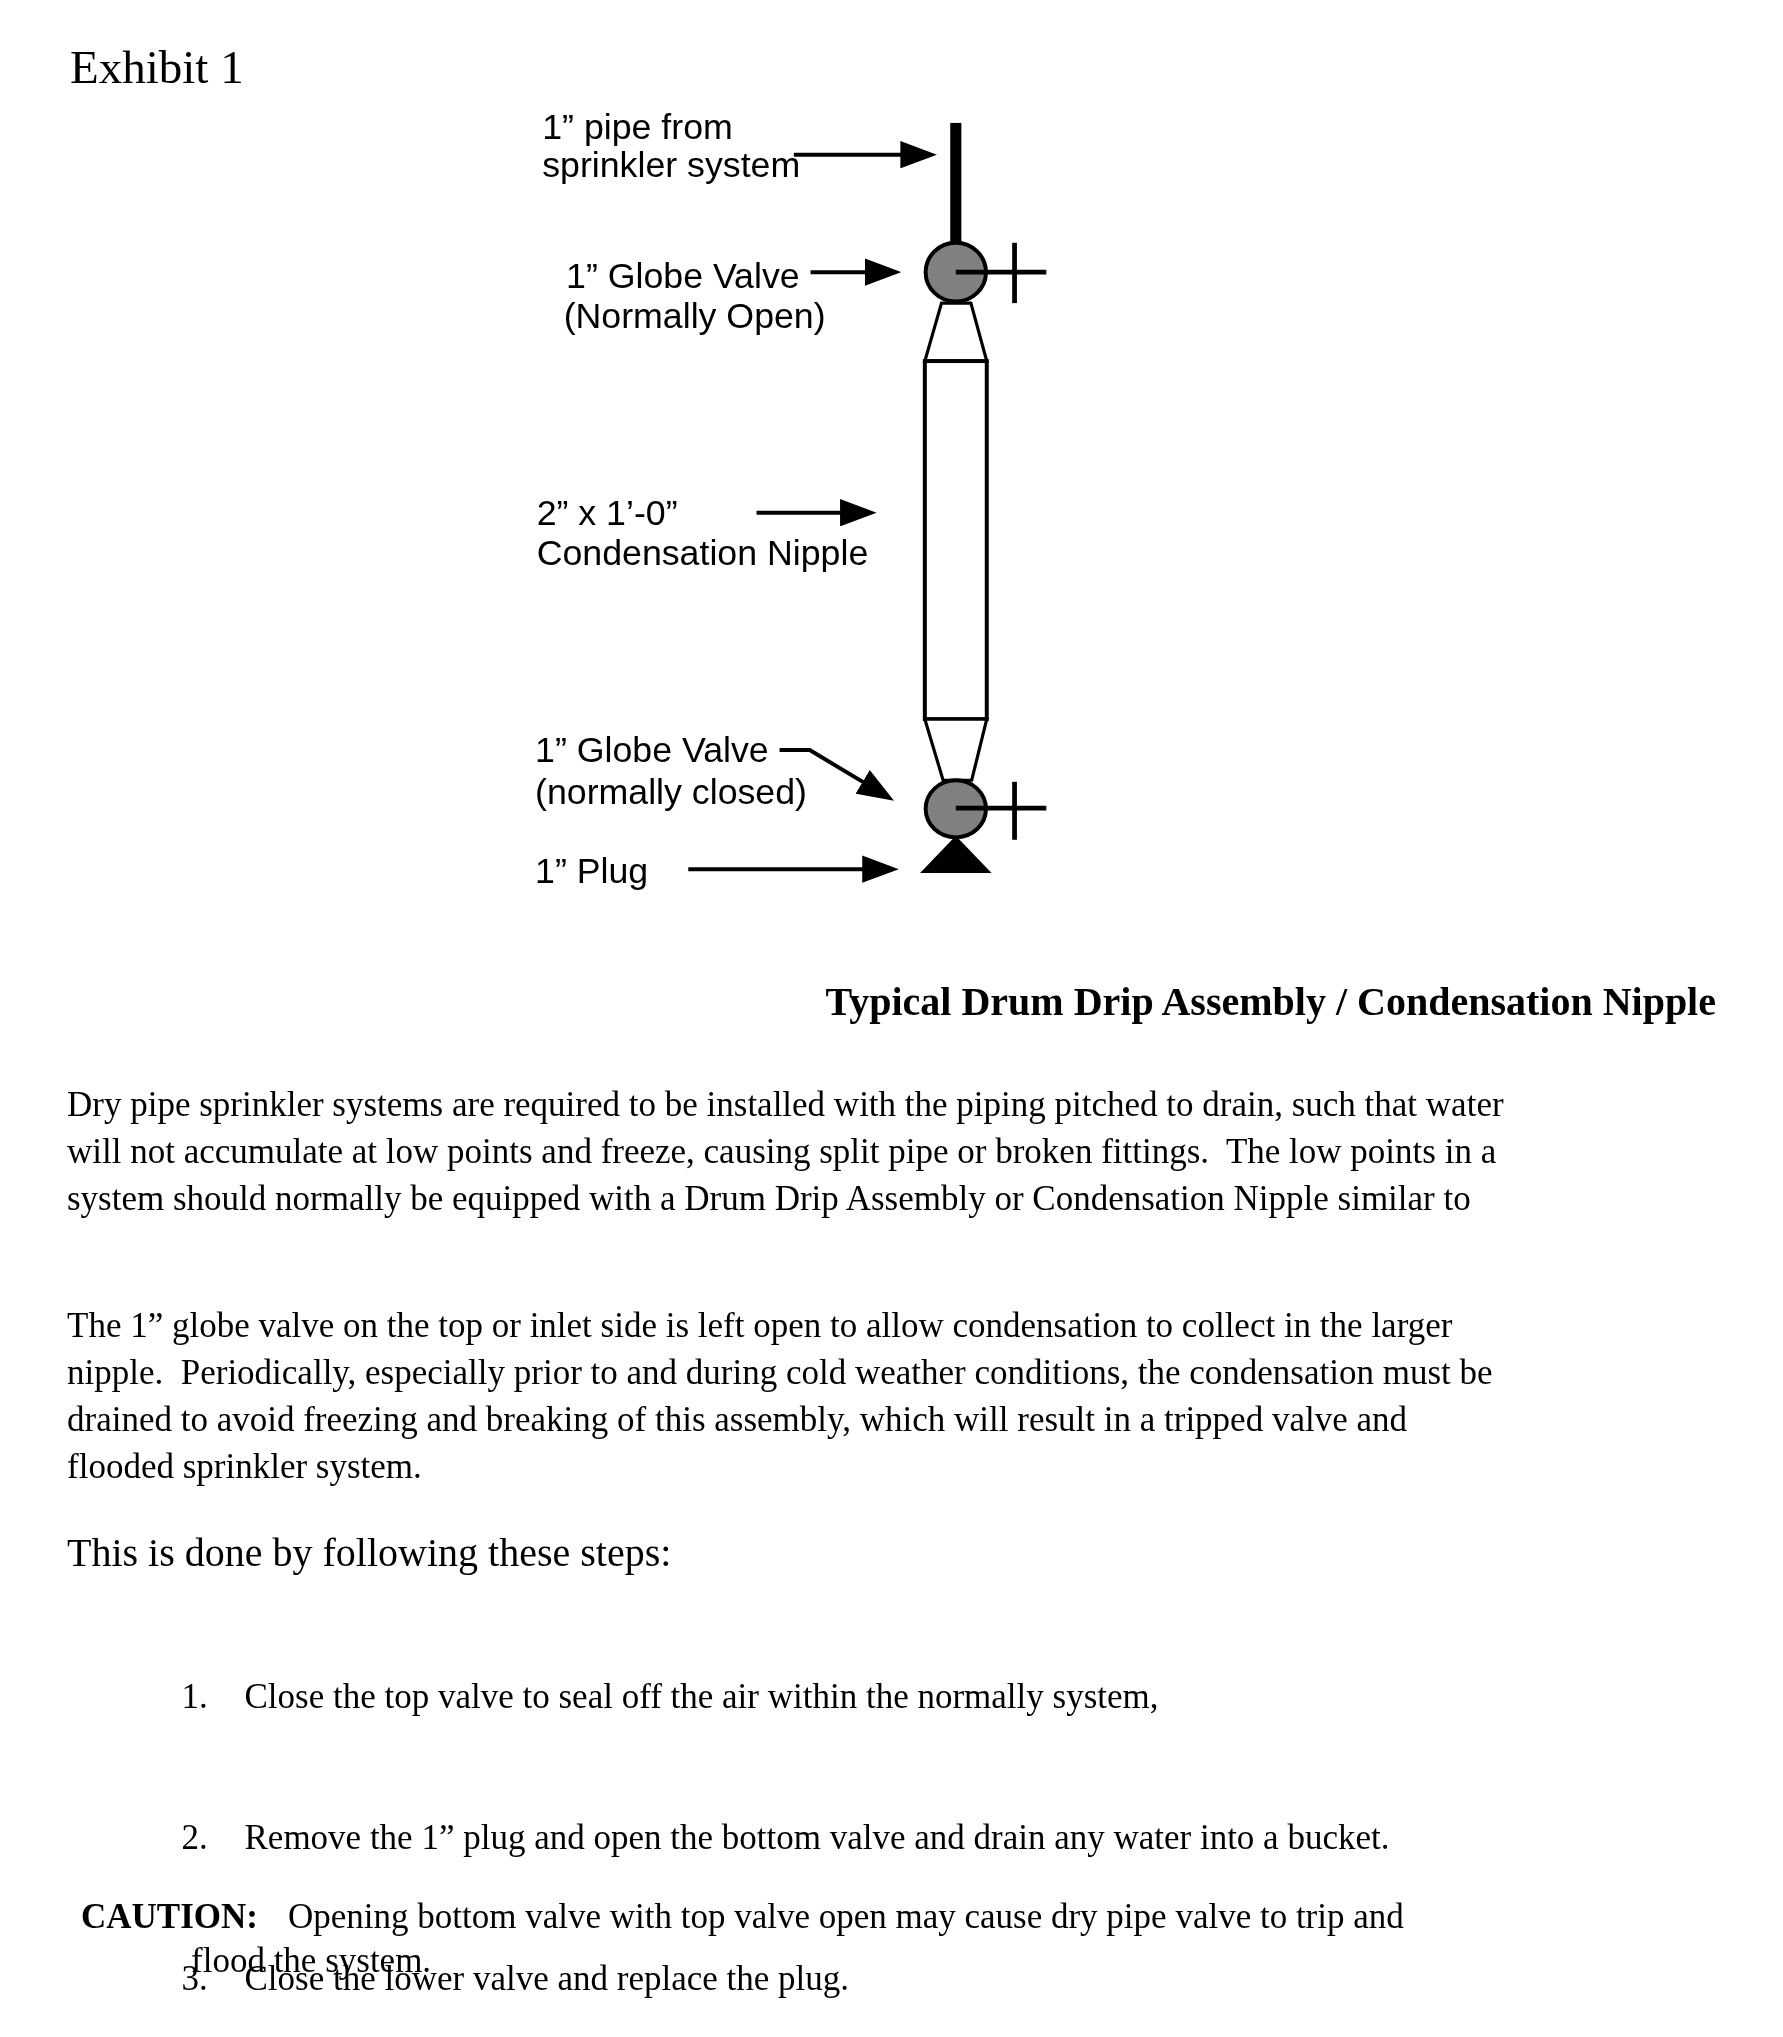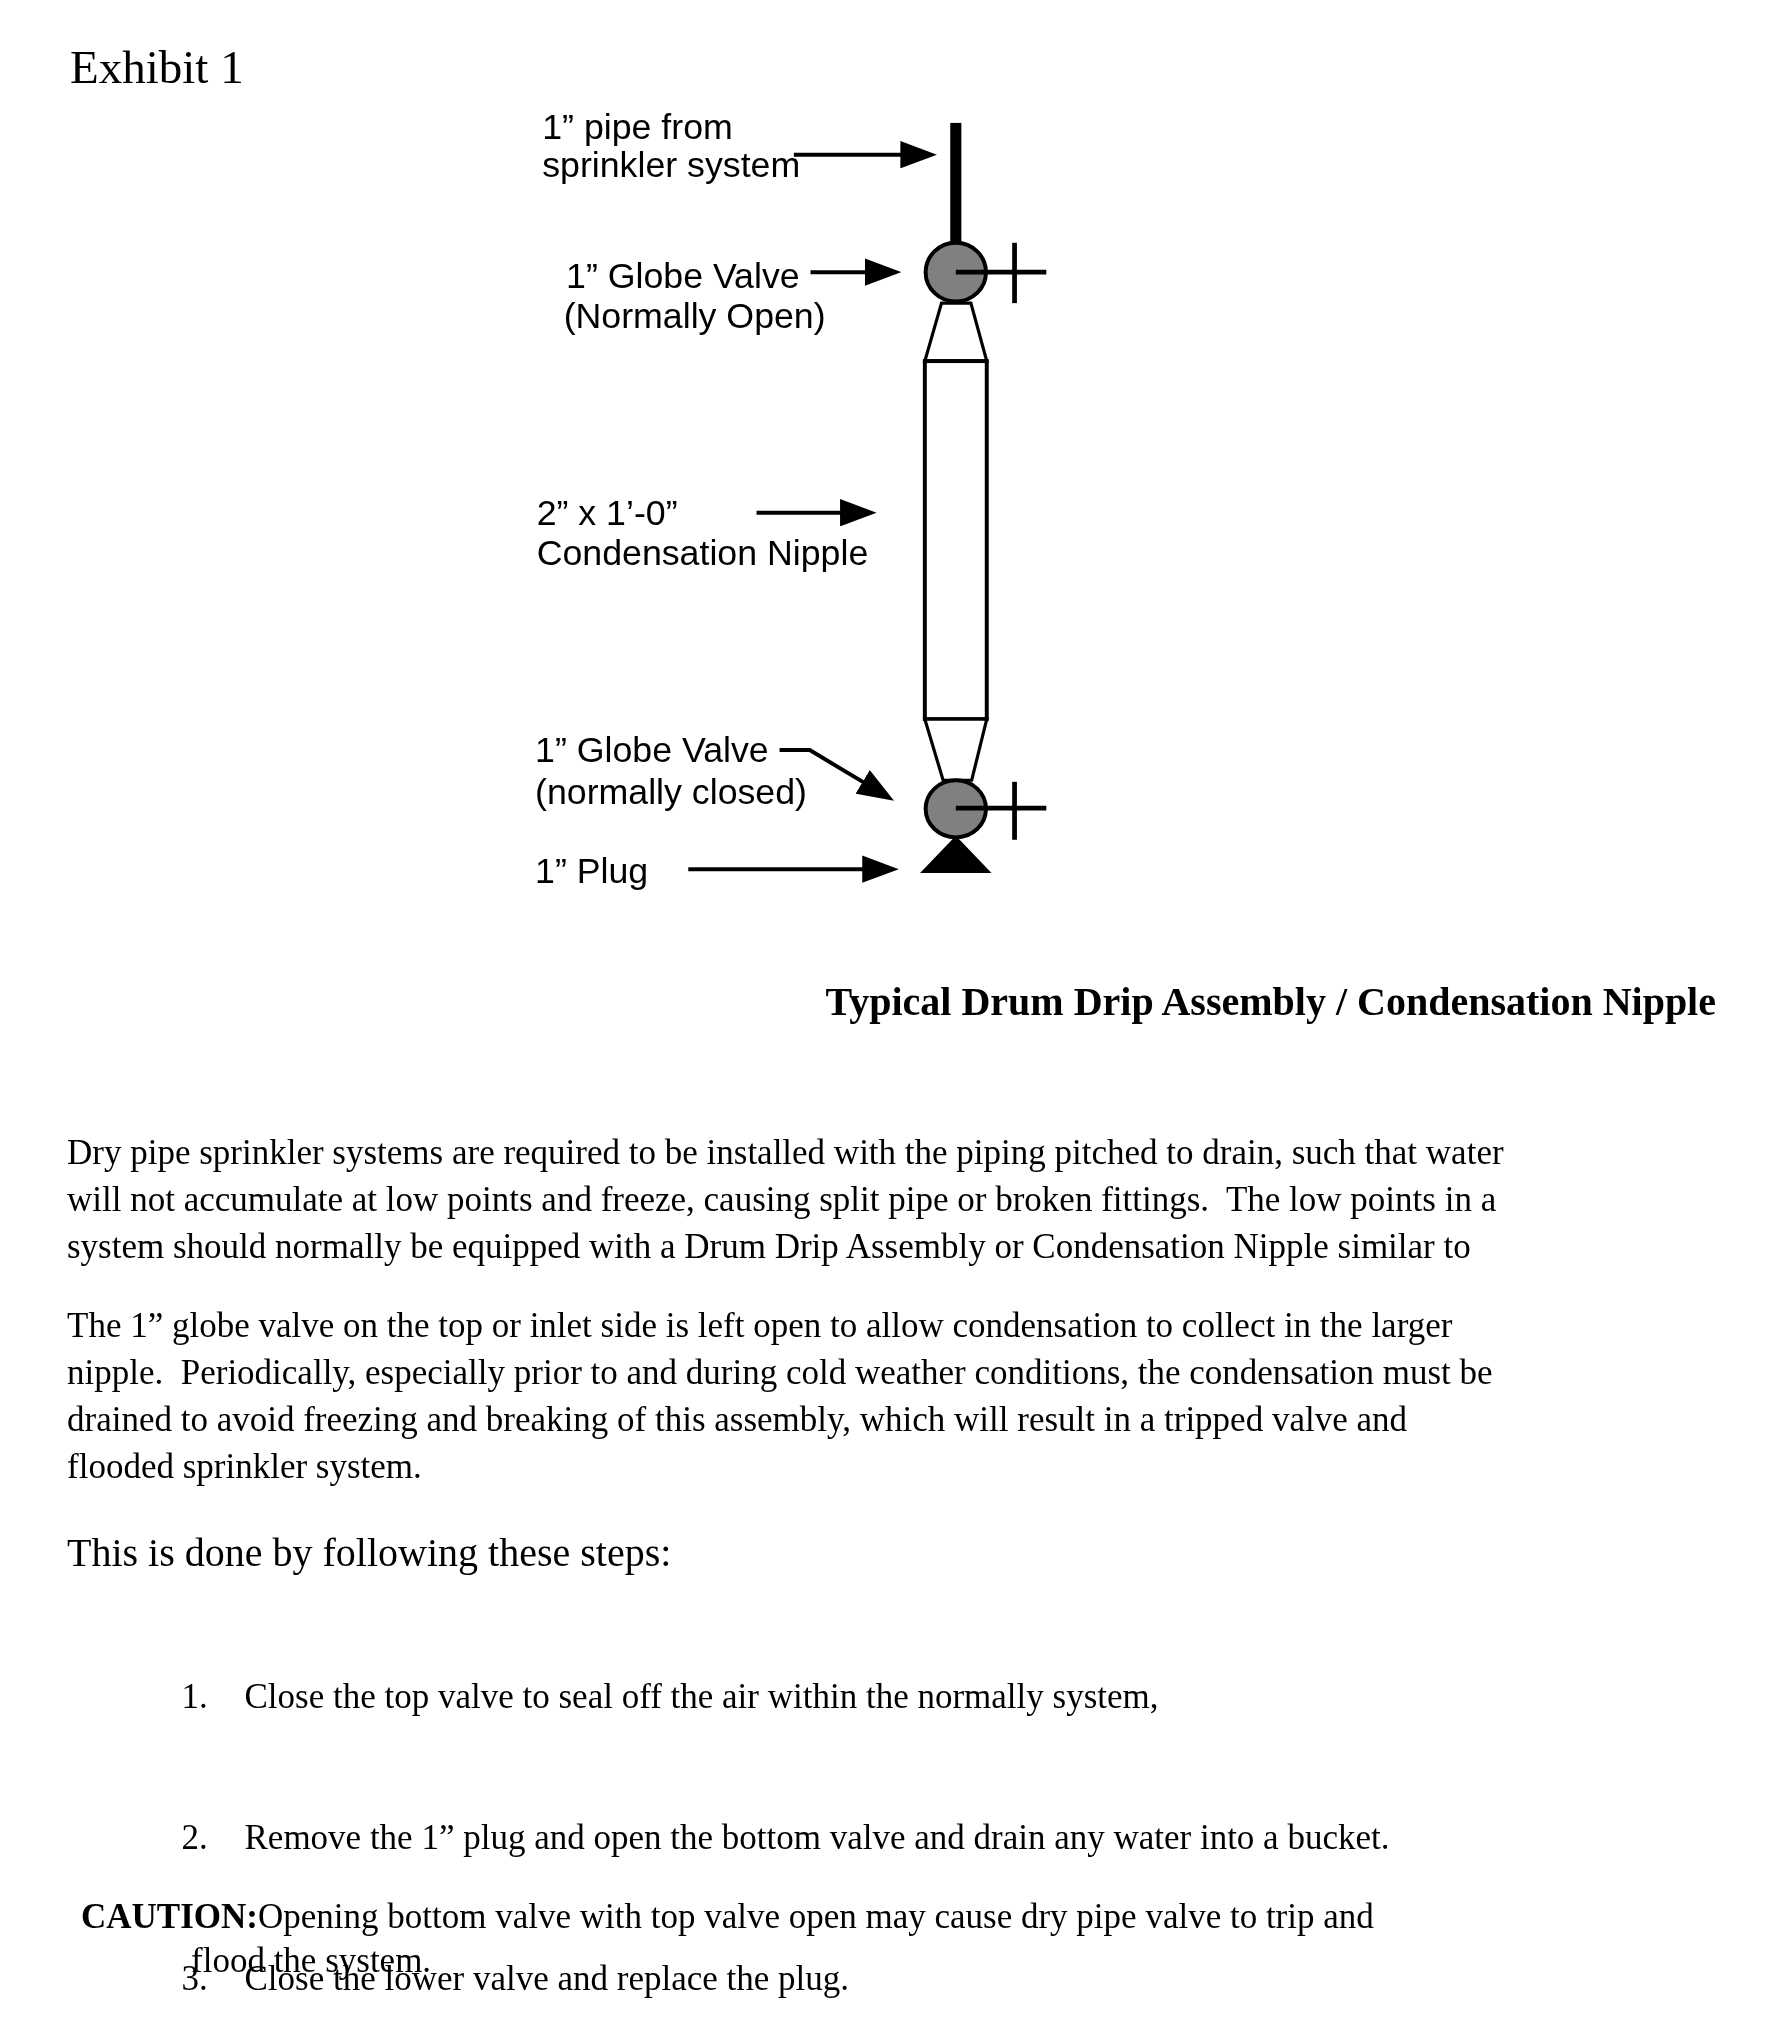--- a/index.html
+++ b/index.html
@@ -40,21 +40,21 @@
     font-weight: bold;
     white-space: pre;
   }
   .para {
     position: absolute;
     left: 67px;
     font-size: 35px;
     line-height: 47px;
   }
   .para .line { white-space: pre; }
-  .p1 { top: 1081px; margin-top: 48px; }
+  .p1 { top: 1081px; }
   .p2 { top: 1302px; }
   .steps-intro {
     position: absolute;
     left: 67px; top: 1529px;
     font-size: 40px;
     line-height: 47px;
     white-space: pre;
   }
   .steps {
     position: absolute;
@@ -64,21 +64,21 @@
   }
   .step { white-space: pre; }
   .step .num { display: inline-block; width: 63px; }
   .caution {
     position: absolute;
     left: 81px; top: 1895px;
     font-size: 35px;
     line-height: 44px;
   }
   .caution-label { font-weight: bold; white-space: pre; }
-  .caution-line1 { white-space: pre; }
+  .caution-line1 { margin-left: 30px; white-space: pre; }
   .caution-line2 { margin-left: 110px; white-space: pre; }
 </style>
 </head>
 <body>
 
 <div class="page">
 
   <div class="exhibit-heading">Exhibit 1</div>
 
   <svg class="diagram" viewBox="0 0 2246 1020" width="1783" height="810" xmlns="http://www.w3.org/2000/svg">

